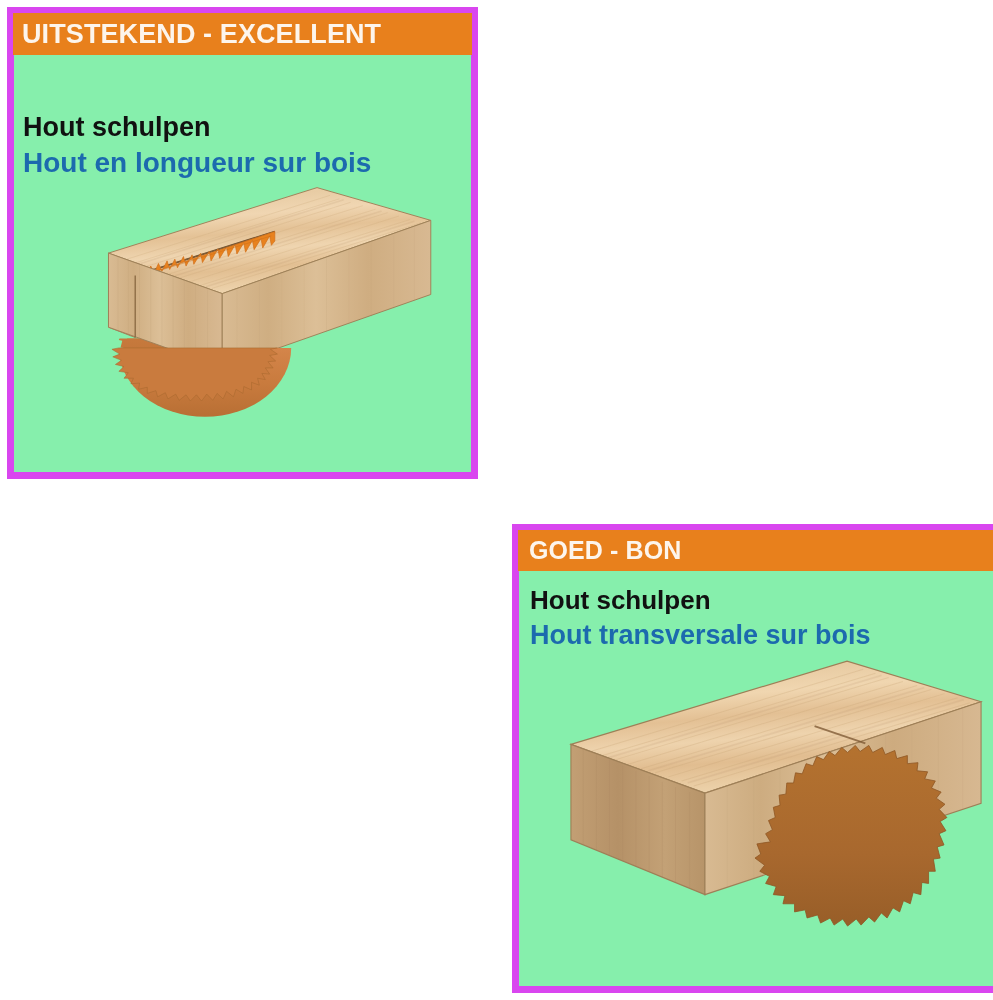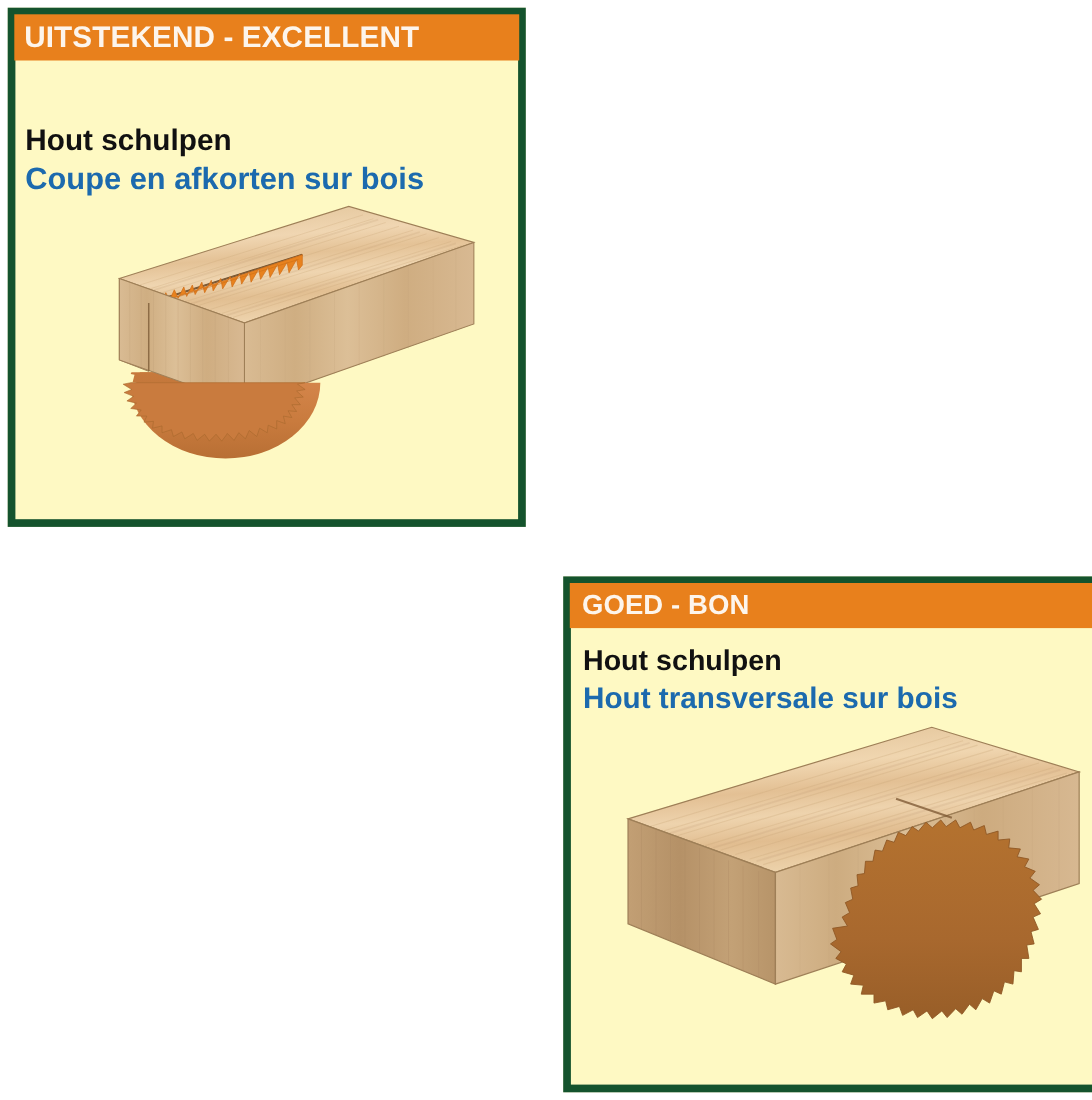--- a/index.html
+++ b/index.html
@@ -11,23 +11,23 @@
     width: 993px;
     height: 1000px;
     position: relative;
     font-family: "Liberation Sans", sans-serif;
     overflow: hidden;
   }
 
   
   .panel {
     position: absolute;
-    background: #fef9c3;
+    background: #86efac;
     box-sizing: border-box;
-    border: 7px solid #14532d;
+    border: 7px solid #d946ef;
   }
   #panel-rip   { left: 7px;   top: 7px;   width: 471px; height: 472px; }
   #panel-cross { left: 512px; top: 524px; width: 528px; height: 469px; }
 
   .panel-header {
     background: #E8801C;
     color: #FDF5EC;
     font-weight: bold;
     letter-spacing: 0.1px;
     box-sizing: border-box;
@@ -88,21 +88,21 @@
 </head>
 <body>
 
 <div class="panel" id="panel-rip">
   <div class="panel-inner">
 
     <div class="panel-header">UITSTEKEND - EXCELLENT</div>
 
     <div class="panel-body">
       <div class="title-nl">Hout schulpen</div>
-      <div class="title-fr">Coupe en afkorten sur bois</div>
+      <div class="title-fr">Hout en longueur sur bois</div>
     </div>
 
     <div class="illus-wrap">
       <svg class="illus" viewBox="0 0 457 340" preserveAspectRatio="xMidYMid meet">
         <defs>
           <linearGradient id="ripTop" x1="0" y1="0" x2="0.25" y2="1">
             <stop offset="0" stop-color="#F3DCBE"></stop>
             <stop offset="0.18" stop-color="#E8CCA4"></stop>
             <stop offset="0.34" stop-color="#F0D6B2"></stop>
             <stop offset="0.50" stop-color="#E4C296"></stop>

